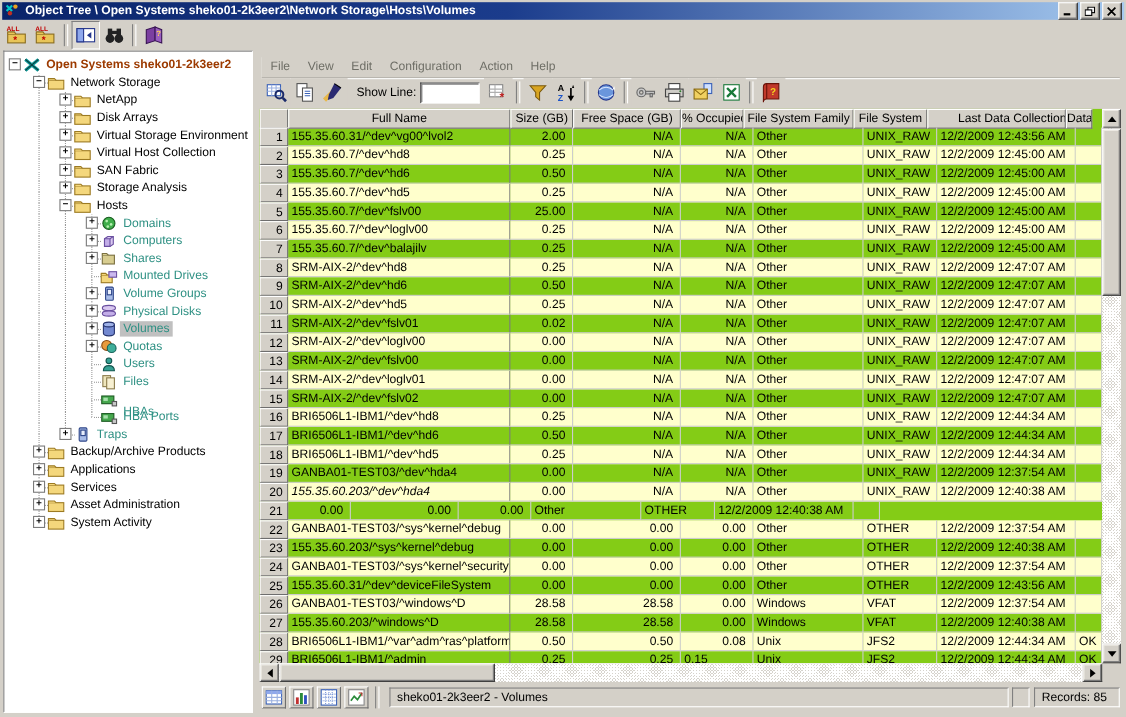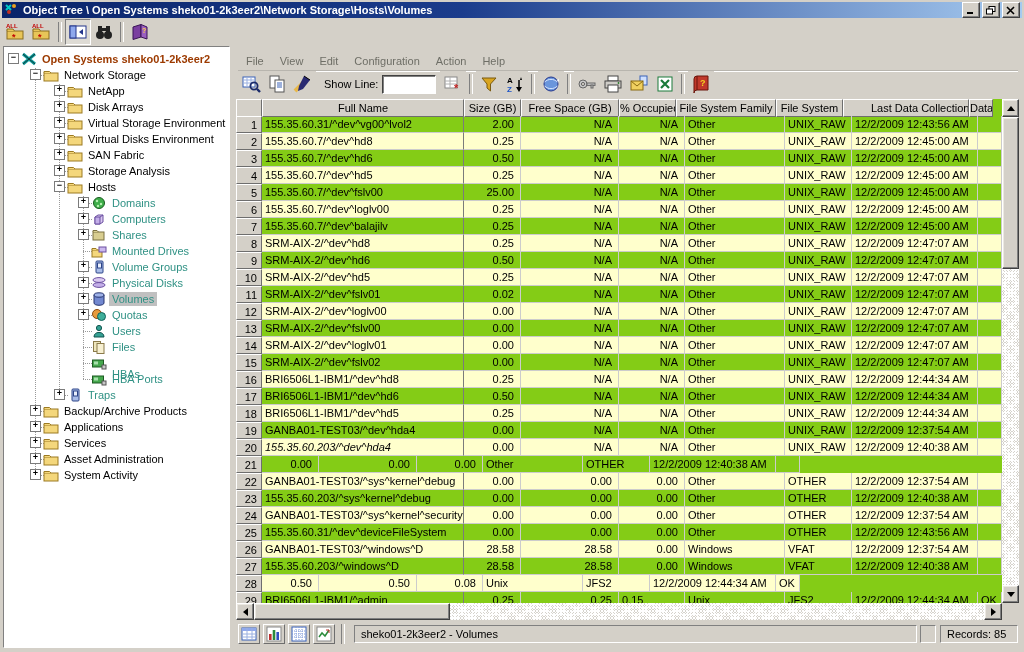--- a/index.html
+++ b/index.html
@@ -202,21 +202,21 @@
     </div>
     <div class="tguide" style="left: 31px; top: 84px; height: 16px;"></div>
     <div class="tguide" style="left: 55px; top: 84px; height: 16px;"></div>
     <div class="tguide-h" style="left: 55px; top: 92px; width: 9px;"></div>
     <div class="tree-row" style="left: 0px; top: 84px; width: 223px;">
       <span class="texp" style="left: 50px; top: 2px;">+</span>
       <span class="ticon16" style="left: 63px; top: 0px;"><svg viewBox="0 0 16 16">
           <rect x="1" y="6" width="14" height="8" fill="#f4d77c" stroke="#9c7a22"></rect>
           <path d="M1 6V4.5h5.5L8 6" fill="#f4d77c" stroke="#9c7a22"></path>
         </svg></span>
-      <span class="tlabel normal" style="left: 81px; top: 1px;">Virtual Disks Environment</span>
+      <span class="tlabel normal" style="left: 81px; top: 1px;">Virtual Host Collection</span>
     </div>
     <div class="tguide" style="left: 31px; top: 100px; height: 16px;"></div>
     <div class="tguide" style="left: 55px; top: 100px; height: 16px;"></div>
     <div class="tguide-h" style="left: 55px; top: 108px; width: 9px;"></div>
     <div class="tree-row" style="left: 0px; top: 100px; width: 223px;">
       <span class="texp" style="left: 50px; top: 2px;">+</span>
       <span class="ticon16" style="left: 63px; top: 0px;"><svg viewBox="0 0 16 16">
           <rect x="1" y="6" width="14" height="8" fill="#f4d77c" stroke="#9c7a22"></rect>
           <path d="M1 6V4.5h5.5L8 6" fill="#f4d77c" stroke="#9c7a22"></path>
         </svg></span>
@@ -860,20 +860,21 @@
       <div class="dcell" style="width: 57px; text-align: right; padding-right: 6px;">28.58</div>
       <div class="dcell" style="width: 98px; text-align: right; padding-right: 6px;">28.58</div>
       <div class="dcell" style="width: 66px; text-align: right; padding-right: 6px;">0.00</div>
       <div class="dcell" style="width: 100px; text-align: left;">Windows</div>
       <div class="dcell" style="width: 67px; text-align: left;">VFAT</div>
       <div class="dcell" style="width: 126px; text-align: left;">12/2/2009 12:40:38 AM</div>
       <div class="dcell" style="width: 24px; text-align: left;"></div>
     </div>
     <div class="t-row alt">
       <div class="rncell" style="width: 26px; text-align: right;">28</div>
+      <div class="dcell dark-r" style="width: 202px; text-align: left;">BRI6506L1-IBM1/^var^adm^ras^platform</div>
       <div class="dcell" style="width: 57px; text-align: right; padding-right: 6px;">0.50</div>
       <div class="dcell" style="width: 98px; text-align: right; padding-right: 6px;">0.50</div>
       <div class="dcell" style="width: 66px; text-align: right; padding-right: 6px;">0.08</div>
       <div class="dcell" style="width: 100px; text-align: left;">Unix</div>
       <div class="dcell" style="width: 67px; text-align: left;">JFS2</div>
       <div class="dcell" style="width: 126px; text-align: left;">12/2/2009 12:44:34 AM</div>
       <div class="dcell" style="width: 24px; text-align: left;">OK</div>
     </div>
     <div class="t-row">
       <div class="rncell" style="width: 26px; text-align: right;">29</div>

